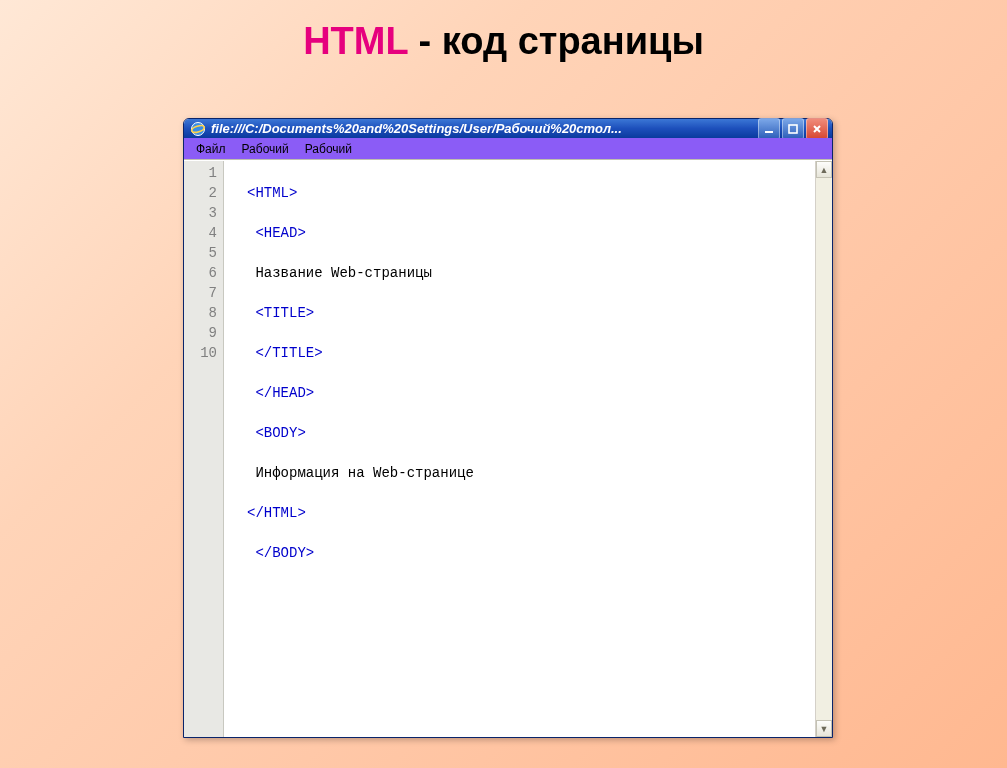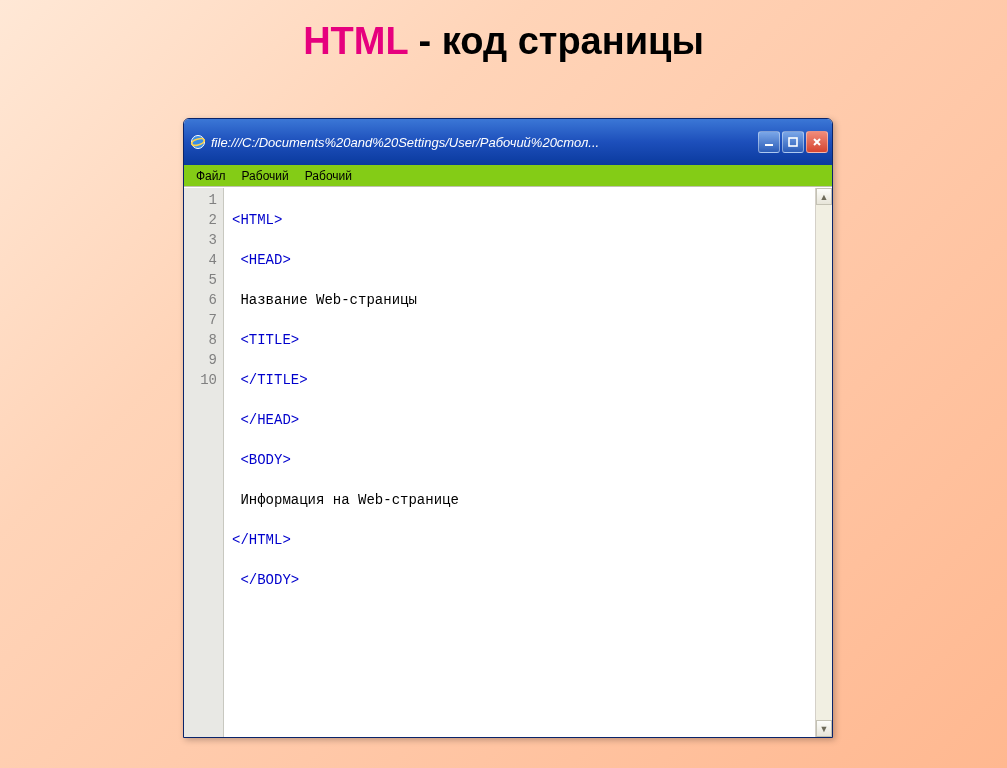--- a/index.html
+++ b/index.html
@@ -28,29 +28,29 @@
     width: 650px;
     height: 620px;
     border: 1px solid #0a246a;
     border-radius: 6px 6px 0 0;
     box-shadow: 2px 2px 6px rgba(0,0,0,0.25);
     background: #fff;
     display: flex;
     flex-direction: column;
   }
   .titlebar {
-    height: 46px;
+    height: 19px;
     background: linear-gradient(to bottom, #3b77d6 0%, #1d4fbb 50%, #0a3a9e 100%);
     border-radius: 5px 5px 0 0;
     display: flex;
     align-items: center;
     padding: 0 4px 0 6px;
     color: #fff;
     font-size: 13px;
-    font-weight: normal;
+    font-weight: bold;
     font-family: Tahoma, Arial, sans-serif;
   }
   .titlebar-icon {
     width: 16px; height: 16px;
     margin-right: 5px;
     display: flex; align-items: center; justify-content: center;
   }
   .titlebar-icon svg { width: 16px; height: 16px; }
   .titlebar-text {
     flex: 1;
@@ -72,21 +72,21 @@
   }
   .win-btn.min, .win-btn.max {
     background: linear-gradient(to bottom, #7ba7e8, #2c5db8);
   }
   .win-btn.close {
     background: linear-gradient(to bottom, #f08b7a, #d64531);
   }
   .win-btn svg { width: 12px; height: 12px; }
   .menubar {
     height: 22px;
-    background: #84cc16;
+    background: #8b5cf6;
     border-bottom: 1px solid #c0c0b0;
     display: flex;
     align-items: center;
     padding: 2px 4px;
     font-family: Tahoma, Arial, sans-serif;
     font-size: 12px;
   }
   .menu-item {
     padding: 2px 8px;
     cursor: default;
@@ -106,21 +106,21 @@
     font-size: 14px;
     color: #808080;
     text-align: right;
     padding-top: 2px;
   }
   .gutter div { padding: 0 6px 0 0; line-height: 20px; }
   .code {
     flex: 1;
     font-family: "Courier New", monospace;
     font-size: 14px;
-    padding: 2px 0 0 8px;
+    padding: 2px 0 0 23px;
     line-height: 20px;
     white-space: pre;
     color: #000;
   }
   .code .tag { color: #0000cc; }
   .code .txt { color: #000; }
   .code-line { height: 20px; }
   .vscroll {
     width: 17px;
     background: #f1efe2;

